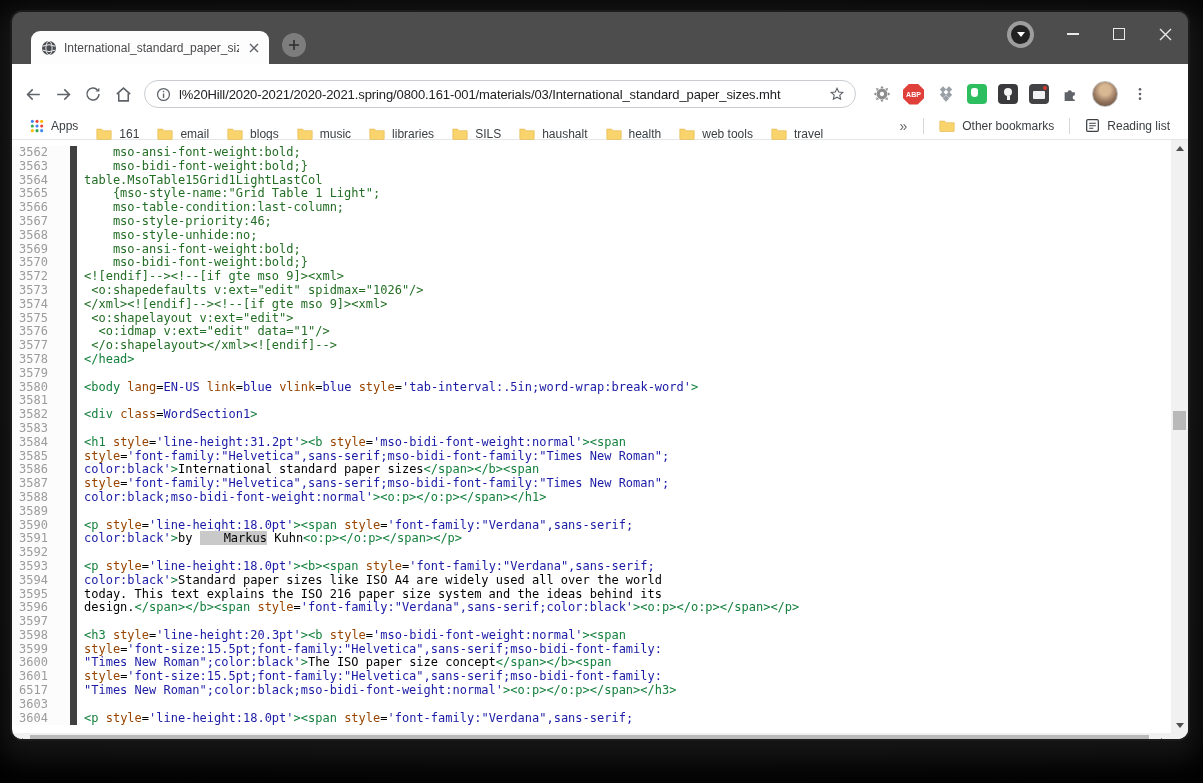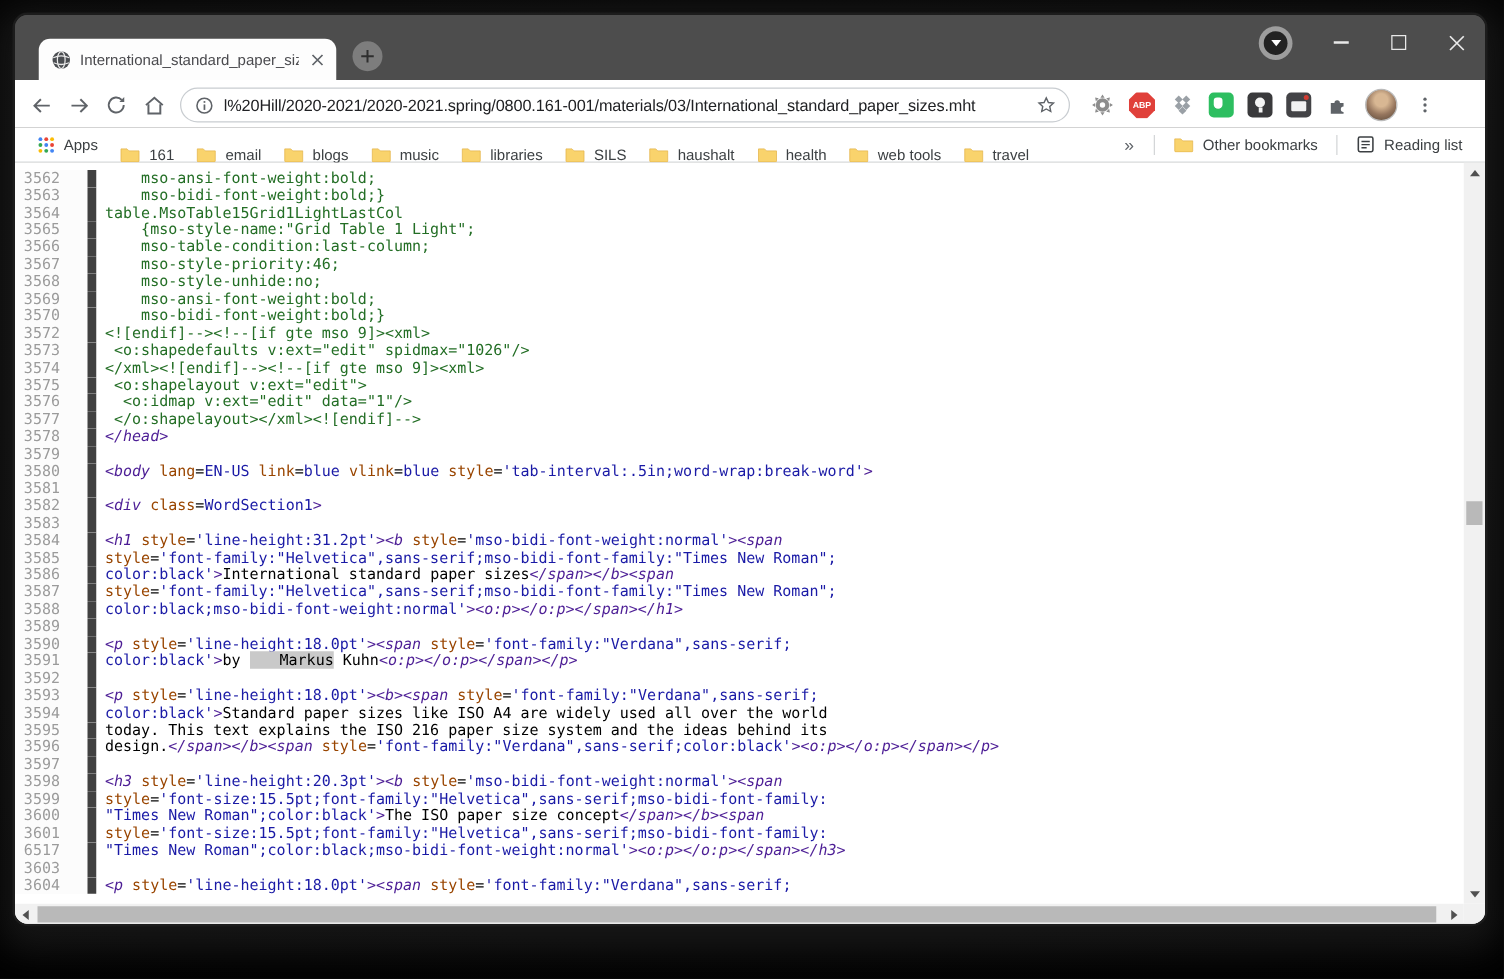--- a/index.html
+++ b/index.html
@@ -14,21 +14,21 @@
   .newtab{position:absolute;left:270px;bottom:7px;width:24px;height:24px;border-radius:50%;background:#7d7d7d;display:flex;align-items:center;justify-content:center;}
   .titlebar-right{position:absolute;right:0;top:0;height:44px;display:flex;align-items:center;}
   .tabsearch{width:27px;height:27px;border-radius:50%;background:#9d9d9d;display:flex;align-items:center;justify-content:center;margin-right:16px;}
   .tabsearch .inner{width:19px;height:19px;border-radius:50%;background:#222;display:flex;align-items:center;justify-content:center;}
   .caret-down{width:0;height:0;border-left:4px solid transparent;border-right:4px solid transparent;border-top:5px solid #fff;}
   .wbtn{width:46px;height:44px;display:flex;align-items:center;justify-content:center;}
   .glyph-min{width:12px;height:2px;background:#e9e9e9;}
   .glyph-max{width:10px;height:10px;border:1.6px solid #e9e9e9;}
 
   
-  .toolbar{height:36px;background:#fff;display:flex;align-items:center;padding:2px 8px 0 6px;}
+  .toolbar{height:36px;background:#fff;display:flex;align-items:center;padding:12px 8px 0 6px;}
   .navbtn{width:30px;height:30px;display:flex;align-items:center;justify-content:center;flex:none;}
   .omnibox{margin-left:6px;width:712px;height:28px;border:1px solid #c9cdd1;border-radius:14px;background:#fff;display:flex;align-items:center;gap:8px;padding:0 10px 0 11px;box-sizing:border-box;flex:none;}
   .url{flex:1;font-size:13px;color:#202124;white-space:nowrap;overflow:hidden;letter-spacing:-.1px;}
   .extrow{display:flex;align-items:center;gap:11px;margin-left:15px;}
   .ext{width:21px;height:21px;display:flex;align-items:center;justify-content:center;flex:none;}
   .ext-abp{width:21px;height:21px;background:#e0403a;color:#fff;font-size:7px;font-weight:bold;display:flex;align-items:center;justify-content:center;clip-path:polygon(30% 0,70% 0,100% 30%,100% 70%,70% 100%,30% 100%,0 70%,0 30%);}
   .ext-ever{width:20px;height:20px;background:#2dbe60;border-radius:4px;position:relative;}
   .ext-ever::after{content:"";position:absolute;left:4px;top:4px;width:7px;height:9px;background:#fff;border-radius:3px 3px 4px 4px;}
   .ext-bulb{width:20px;height:20px;background:#3a3a3c;border-radius:4px;position:relative;}
   .ext-bulb::before{content:"";position:absolute;left:6px;top:4px;width:8px;height:8px;border-radius:50%;background:#f4f4f4;}
@@ -44,21 +44,21 @@
   .bm-spacer{flex:1;}
   .bm-chevron{font-size:14px;color:#5f6368;padding:0 10px;}
   .bm-div{width:1px;height:16px;background:#d4d6d8;margin:0 6px;}
 
   
   .content{position:relative;height:610px;background:#fff;overflow:hidden;}
   .srcpane{position:absolute;left:0;top:0;right:17px;bottom:17px;overflow:hidden;padding-top:6px;font-family:"DejaVu Sans Mono",monospace;font-size:12px;line-height:13.8px;}
   .srcline{display:flex;white-space:pre;}
   .ln{flex:none;width:36px;text-align:right;color:#9b9b9b;padding-right:22px;border-right:7px solid #404040;background:#fcfcfc;}
   .codetext{padding-left:7px;}
-  .sg-t{color:#4c1d95;font-style:italic;}  
+  .sg-t{color:#15803d;}  
   .sg-a{color:#994500;}  
   .sg-v{color:#1a1aa6;}  
   .sg-c{color:#236e25;}  
   .sg-x{color:#000;}     
   .sg-h{color:#000;background:#c9c9c9;padding-left:24px;} 
 
   
   .vscroll{position:absolute;top:0;right:0;width:17px;bottom:17px;background:#f1f1f1;}
   .vthumb{position:absolute;left:2px;right:2px;top:271px;height:19px;background:#b9b9b9;}
   .arr{position:absolute;left:0;width:17px;height:16px;display:flex;align-items:center;justify-content:center;}

